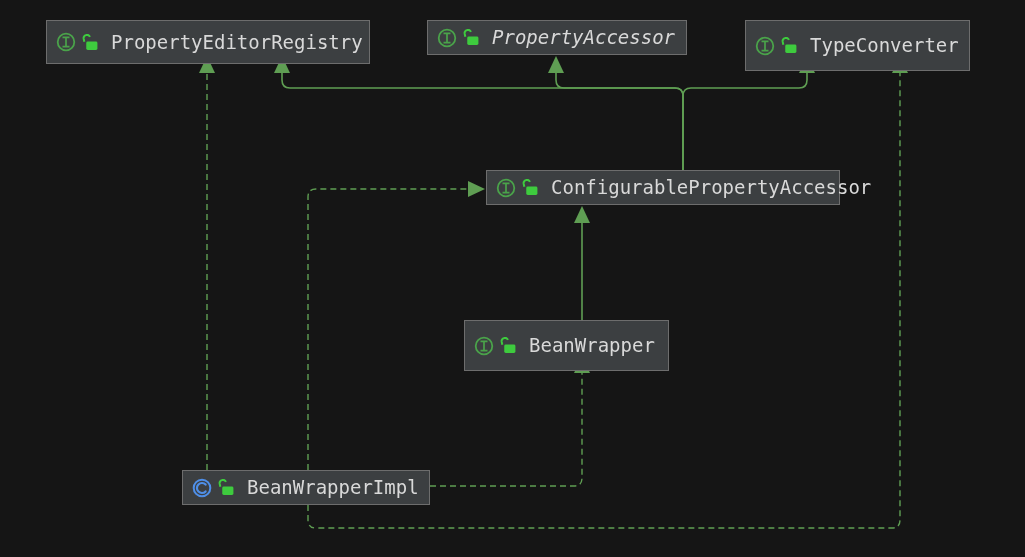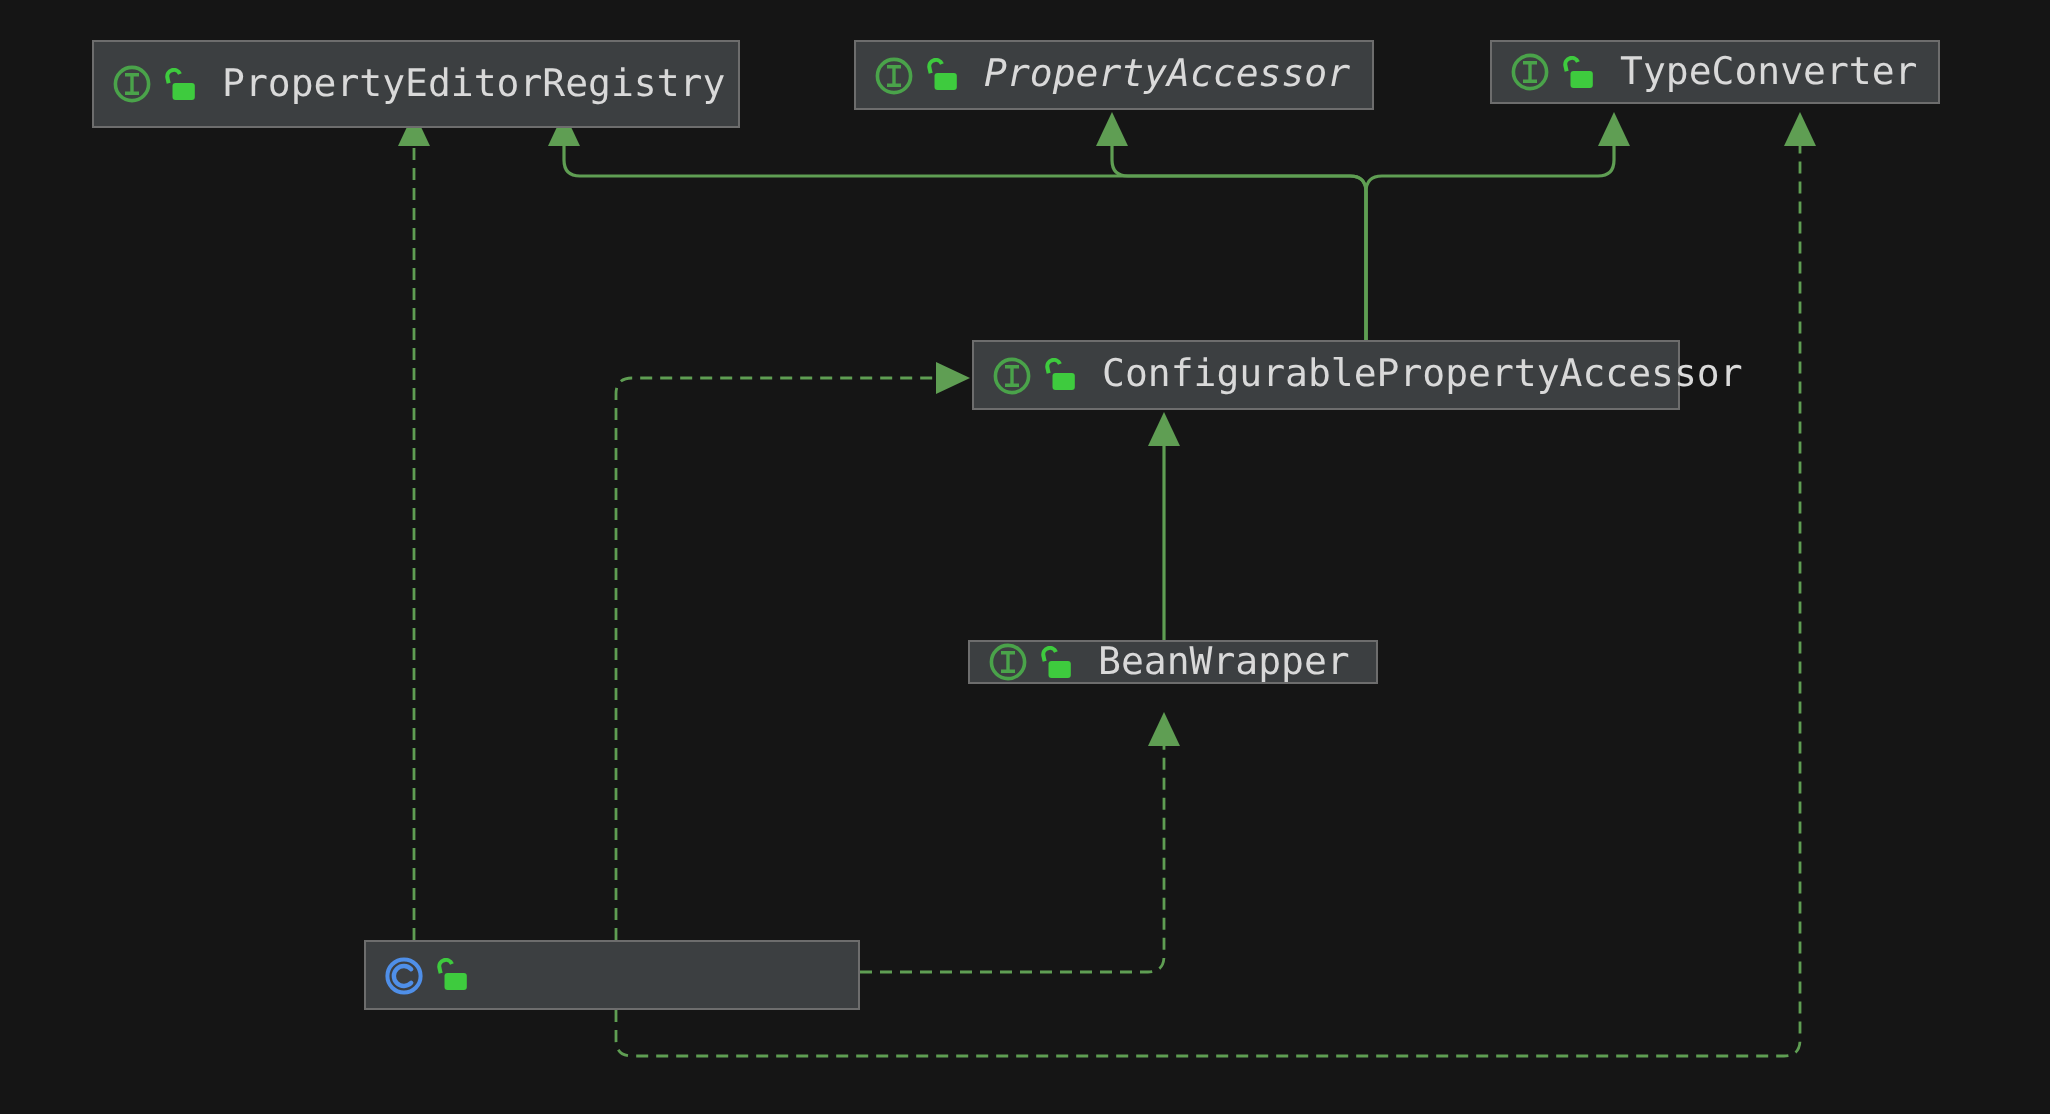--- a/index.html
+++ b/index.html
@@ -72,21 +72,21 @@
       <svg class="badge" width="22" height="22" viewBox="-11 -11 22 22">
       <circle r="8.3" fill="none" stroke="var(--interface-icon)" stroke-width="1.8"></circle>
       <path d="M -3.5,-4.6 H 3.5 M 0,-4.6 V 4.6 M -3.5,4.6 H 3.5" stroke="var(--interface-icon)" stroke-width="1.7" fill="none"></path>
     </svg>
       <svg class="lock" width="17" height="17" viewBox="0 0 16 16">
       <path d="M 2.2,7.2 L 1.6,4.6 A 3.1,3.1 0 0 1 7.5,2.8" fill="none" stroke="var(--lock-icon)" stroke-width="1.9"></path>
       <rect x="4" y="7" width="10.5" height="8" rx="1.4" fill="var(--lock-icon)"></rect>
     </svg>
       <span class="label">PropertyAccessor</span>
     </div>
-    <div class="node" style="left: 745px; top: 20px; width: 225px; height: 32px;">
+    <div class="node" style="left: 745px; top: 20px; width: 225px; height: 51px;">
       <svg class="badge" width="22" height="22" viewBox="-11 -11 22 22">
       <circle r="8.3" fill="none" stroke="var(--interface-icon)" stroke-width="1.8"></circle>
       <path d="M -3.5,-4.6 H 3.5 M 0,-4.6 V 4.6 M -3.5,4.6 H 3.5" stroke="var(--interface-icon)" stroke-width="1.7" fill="none"></path>
     </svg>
       <svg class="lock" width="17" height="17" viewBox="0 0 16 16">
       <path d="M 2.2,7.2 L 1.6,4.6 A 3.1,3.1 0 0 1 7.5,2.8" fill="none" stroke="var(--lock-icon)" stroke-width="1.9"></path>
       <rect x="4" y="7" width="10.5" height="8" rx="1.4" fill="var(--lock-icon)"></rect>
     </svg>
       <span class="label">TypeConverter</span>
     </div>
@@ -94,34 +94,35 @@
       <svg class="badge" width="22" height="22" viewBox="-11 -11 22 22">
       <circle r="8.3" fill="none" stroke="var(--interface-icon)" stroke-width="1.8"></circle>
       <path d="M -3.5,-4.6 H 3.5 M 0,-4.6 V 4.6 M -3.5,4.6 H 3.5" stroke="var(--interface-icon)" stroke-width="1.7" fill="none"></path>
     </svg>
       <svg class="lock" width="17" height="17" viewBox="0 0 16 16">
       <path d="M 2.2,7.2 L 1.6,4.6 A 3.1,3.1 0 0 1 7.5,2.8" fill="none" stroke="var(--lock-icon)" stroke-width="1.9"></path>
       <rect x="4" y="7" width="10.5" height="8" rx="1.4" fill="var(--lock-icon)"></rect>
     </svg>
       <span class="label">ConfigurablePropertyAccessor</span>
     </div>
-    <div class="node" style="left: 484px; top: 320px; width: 205px; height: 22px;">
+    <div class="node" style="left: 464px; top: 320px; width: 205px; height: 51px;">
       <svg class="badge" width="22" height="22" viewBox="-11 -11 22 22">
       <circle r="8.3" fill="none" stroke="var(--interface-icon)" stroke-width="1.8"></circle>
       <path d="M -3.5,-4.6 H 3.5 M 0,-4.6 V 4.6 M -3.5,4.6 H 3.5" stroke="var(--interface-icon)" stroke-width="1.7" fill="none"></path>
     </svg>
       <svg class="lock" width="17" height="17" viewBox="0 0 16 16">
       <path d="M 2.2,7.2 L 1.6,4.6 A 3.1,3.1 0 0 1 7.5,2.8" fill="none" stroke="var(--lock-icon)" stroke-width="1.9"></path>
       <rect x="4" y="7" width="10.5" height="8" rx="1.4" fill="var(--lock-icon)"></rect>
     </svg>
       <span class="label">BeanWrapper</span>
     </div>
     <div class="node" style="left: 182px; top: 470px; width: 248px; height: 35px;">
       <svg class="badge" width="22" height="22" viewBox="-11 -11 22 22">
       <circle r="8.3" fill="none" stroke="var(--class-icon)" stroke-width="2"></circle>
       <path d="M 3.6,-3.4 A 5,5 0 1 0 3.6,3.4" fill="none" stroke="var(--class-icon)" stroke-width="2.2" stroke-linecap="round"></path>
     </svg>
       <svg class="lock" width="17" height="17" viewBox="0 0 16 16">
       <path d="M 2.2,7.2 L 1.6,4.6 A 3.1,3.1 0 0 1 7.5,2.8" fill="none" stroke="var(--lock-icon)" stroke-width="1.9"></path>
       <rect x="4" y="7" width="10.5" height="8" rx="1.4" fill="var(--lock-icon)"></rect>
     </svg>
+      <span class="label">BeanWrapperImpl</span>
     </div>
   </div>
 
 </body></html>

